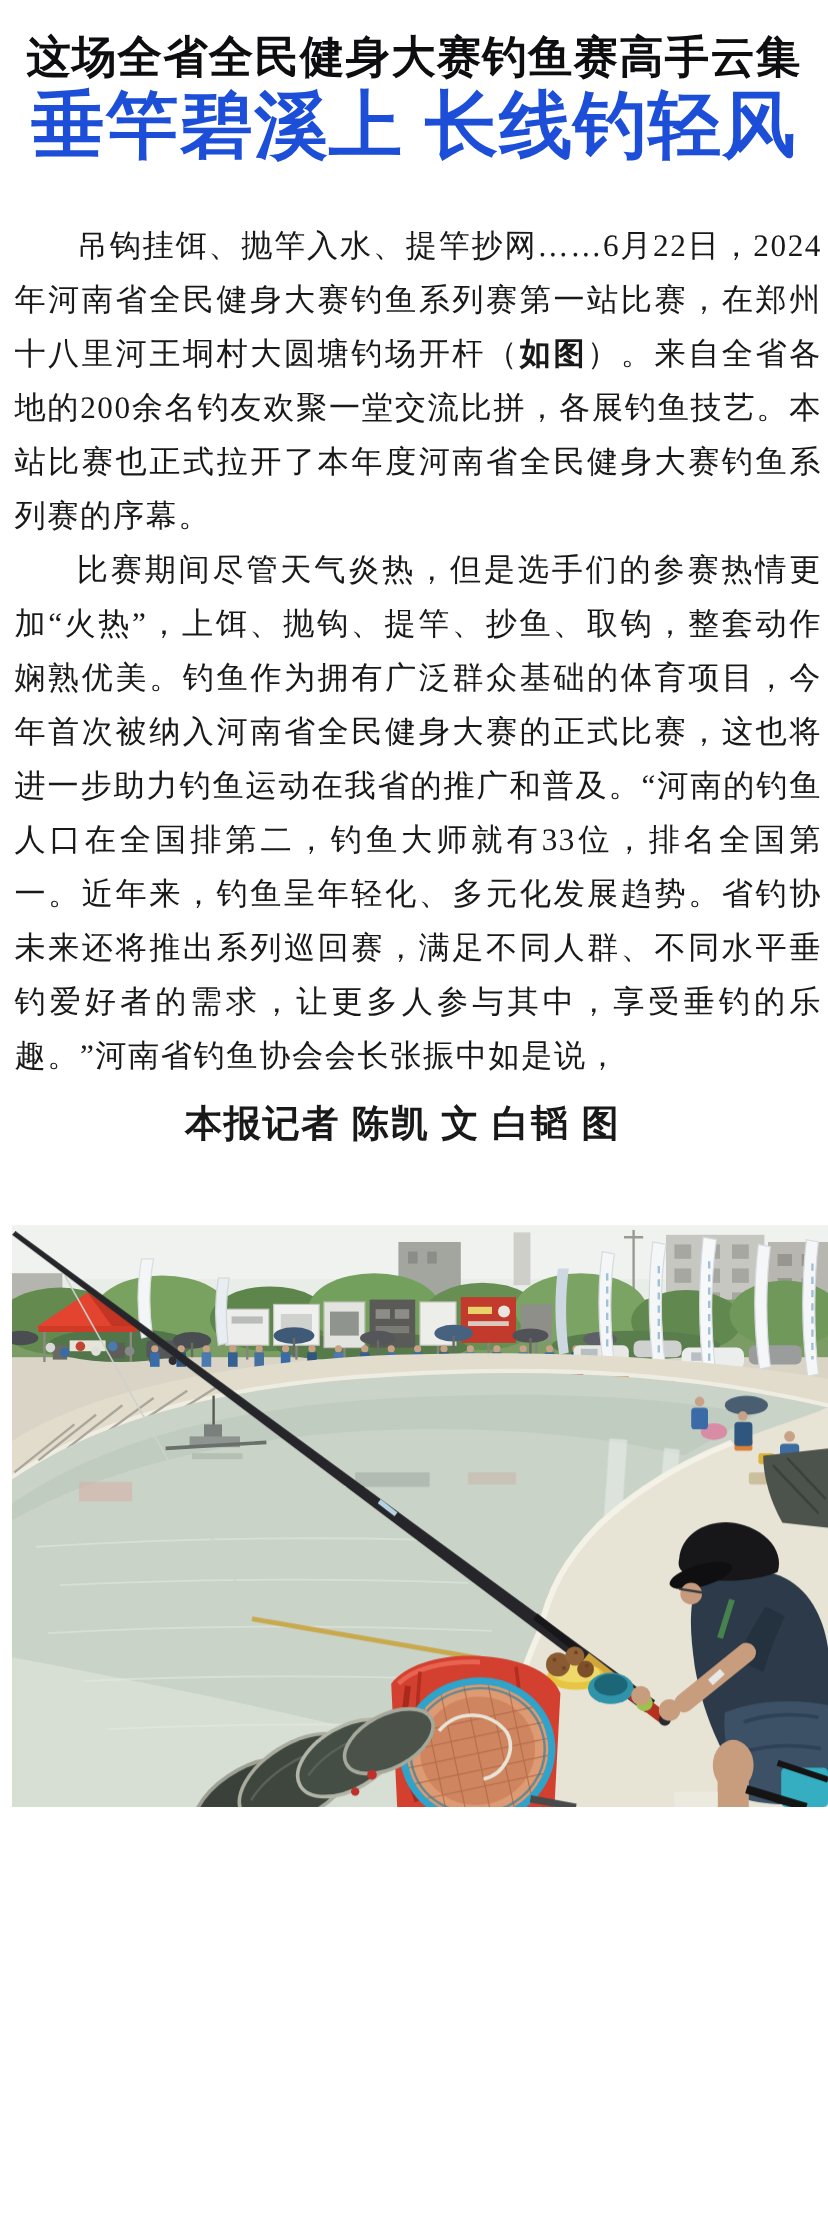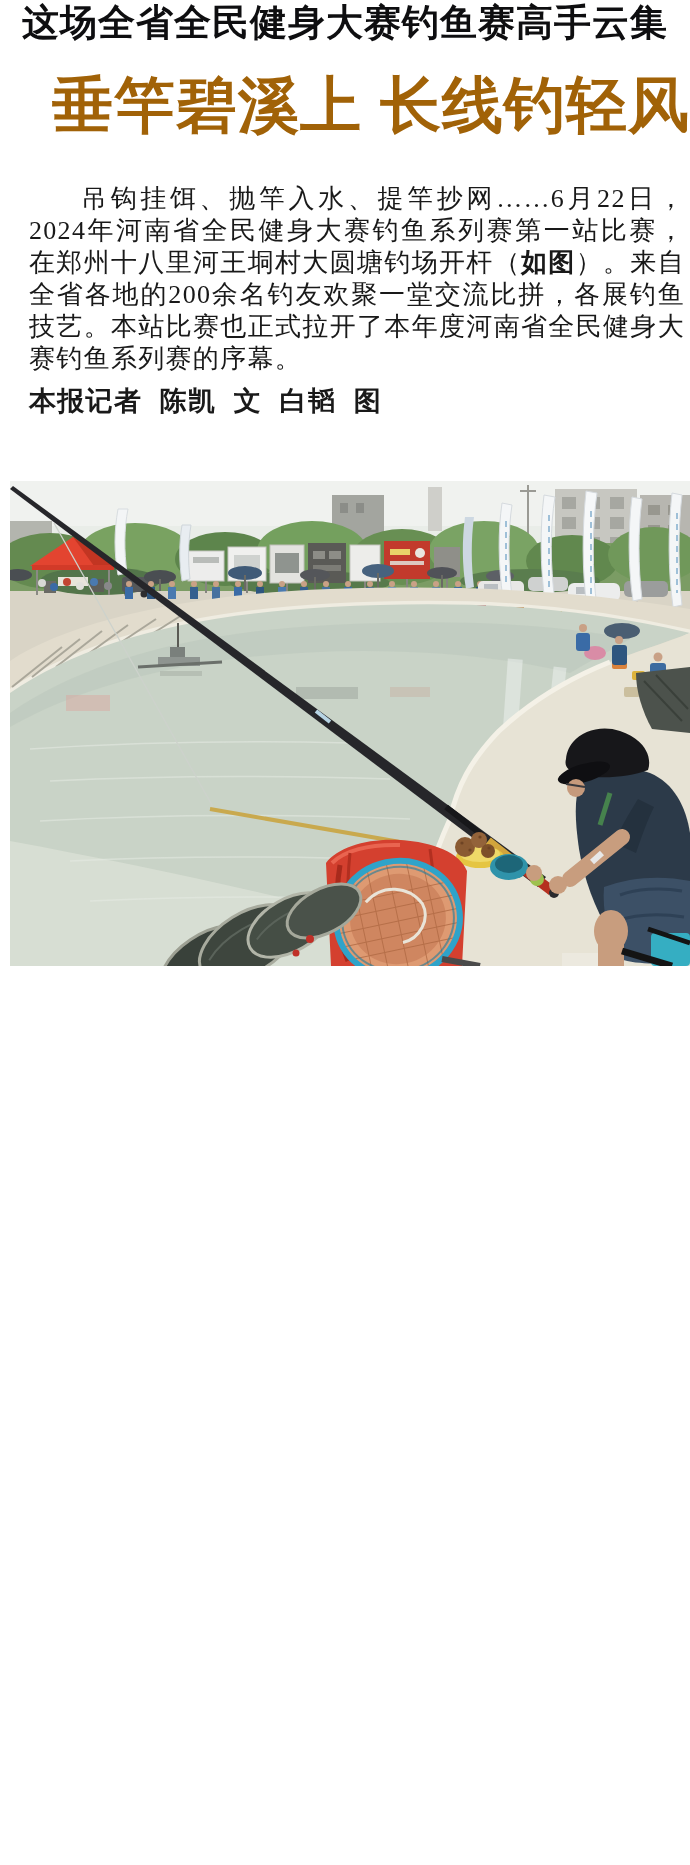--- a/index.html
+++ b/index.html
@@ -1,43 +1,44 @@
 <!DOCTYPE html>
 <html lang="zh"><head>
 <meta charset="utf-8">
 <style>
   html,body{margin:0;padding:0;background:#ffffff;}
   body{width:690px;height:1865px;overflow:hidden;
        font-family:"Liberation Serif","DejaVu Serif",serif;color:#191919;}
-  .kicker{margin:0;padding-top:1px;text-align:center;
+  .kicker{margin:0;padding-top:26px;text-align:center;
           font-family:"Liberation Sans","DejaVu Sans",sans-serif;
           font-weight:700;font-size:37px;line-height:1.18;color:#0e0e10;letter-spacing:1px;}
-  .headline{margin:26px 0 0;text-align:right;
+  .headline{margin:0 0 0;text-align:center;
           font-family:"Liberation Sans","DejaVu Sans",sans-serif;
-          font-weight:900;font-size:61px;line-height:1.12;color:#a16207;letter-spacing:1px;}
-  .article{margin:44px 5px 0 29px;font-size:26px;line-height:32px;
+          font-weight:900;font-size:61px;line-height:1.12;color:#1d4ed8;letter-spacing:1px;}
+  .article{margin:44px 5px 0 12px;font-size:26px;line-height:45px;
           text-align:justify;}
   .article p{margin:0;text-indent:2em;letter-spacing:1.3px;}
   .article b{font-weight:700;}
-  .byline{text-indent:0 !important;text-align:left;
-          font-family:Liberation Mono, monospace;
-          font-weight:700;padding-right:26px;margin-top:12px !important;font-size:27px;}
+  .byline{text-indent:0 !important;text-align:center;
+          font-family:Liberation Sans, sans-serif;
+          font-weight:700;padding-right:26px;margin-top:12px !important;font-size:31px;}
   .photo-figure{margin:62px 0 0 10px;width:680px;height:485px;overflow:hidden;}
   .photo-figure svg{display:block;}
 </style>
 </head>
 <body>
 
 <div>
 
   <h2 class="kicker">这场全省全民健身大赛钓鱼赛高手云集</h2>
   <h1 class="headline">垂竿碧溪上 长线钓轻风</h1>
 
   <div class="article">
     <p><span>吊钩挂饵、抛竿入水、提竿抄网……6月22日，2024年河南省全民健身大赛钓鱼系列赛第一站比赛，在郑州十八里河王垌村大圆塘钓场开杆（</span><b>如图</b><span>）。来自全省各地的200余名钓友欢聚一堂交流比拼，各展钓鱼技艺。本站比赛也正式拉开了本年度河南省全民健身大赛钓鱼系列赛的序幕。</span></p>
+    <p>比赛期间尽管天气炎热，但是选手们的参赛热情更加“火热”，上饵、抛钩、提竿、抄鱼、取钩，整套动作娴熟优美。钓鱼作为拥有广泛群众基础的体育项目，今年首次被纳入河南省全民健身大赛的正式比赛，这也将进一步助力钓鱼运动在我省的推广和普及。“河南的钓鱼人口在全国排第二，钓鱼大师就有33位，排名全国第一。近年来，钓鱼呈年轻化、多元化发展趋势。省钓协未来还将推出系列巡回赛，满足不同人群、不同水平垂钓爱好者的需求，让更多人参与其中，享受垂钓的乐趣。”河南省钓鱼协会会长张振中如是说，</p>
     <p class="byline">本报记者 陈凯 文 白韬 图</p>
   </div>
 
   <figure class="photo-figure" aria-label="大圆塘钓场比赛现场：钓友环塘垂钓，前景一名戴黑帽的钓手持竿，旁有红色鱼护桶与抄网">
     <svg viewBox="0 0 680 485" width="680" height="485">
 
       <rect x="0" y="0" width="680" height="135" fill="#e9ede8"></rect>
       <rect x="0" y="0" width="680" height="45" fill="#f0f2ef"></rect>
 
       <rect x="0" y="108" width="680" height="75" fill="#d9d4c6"></rect>

